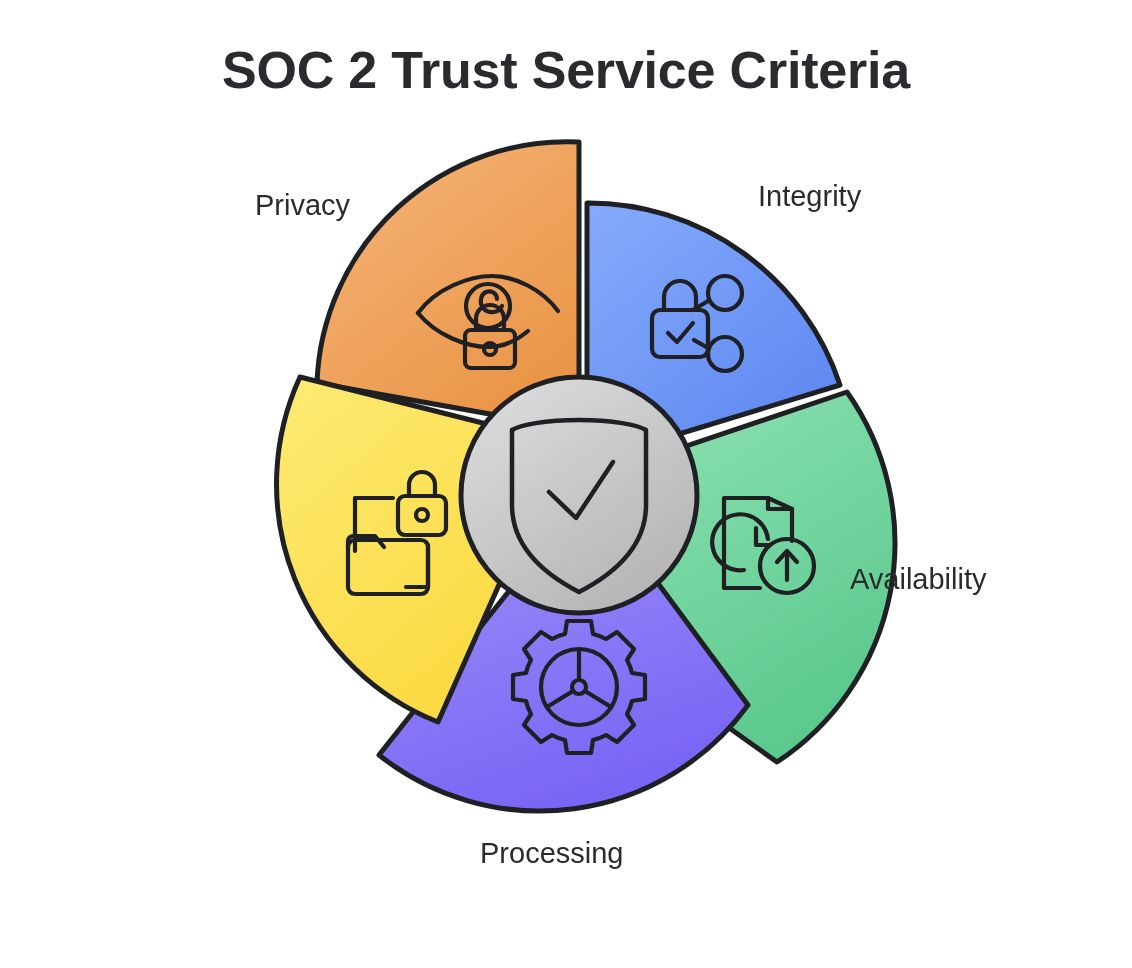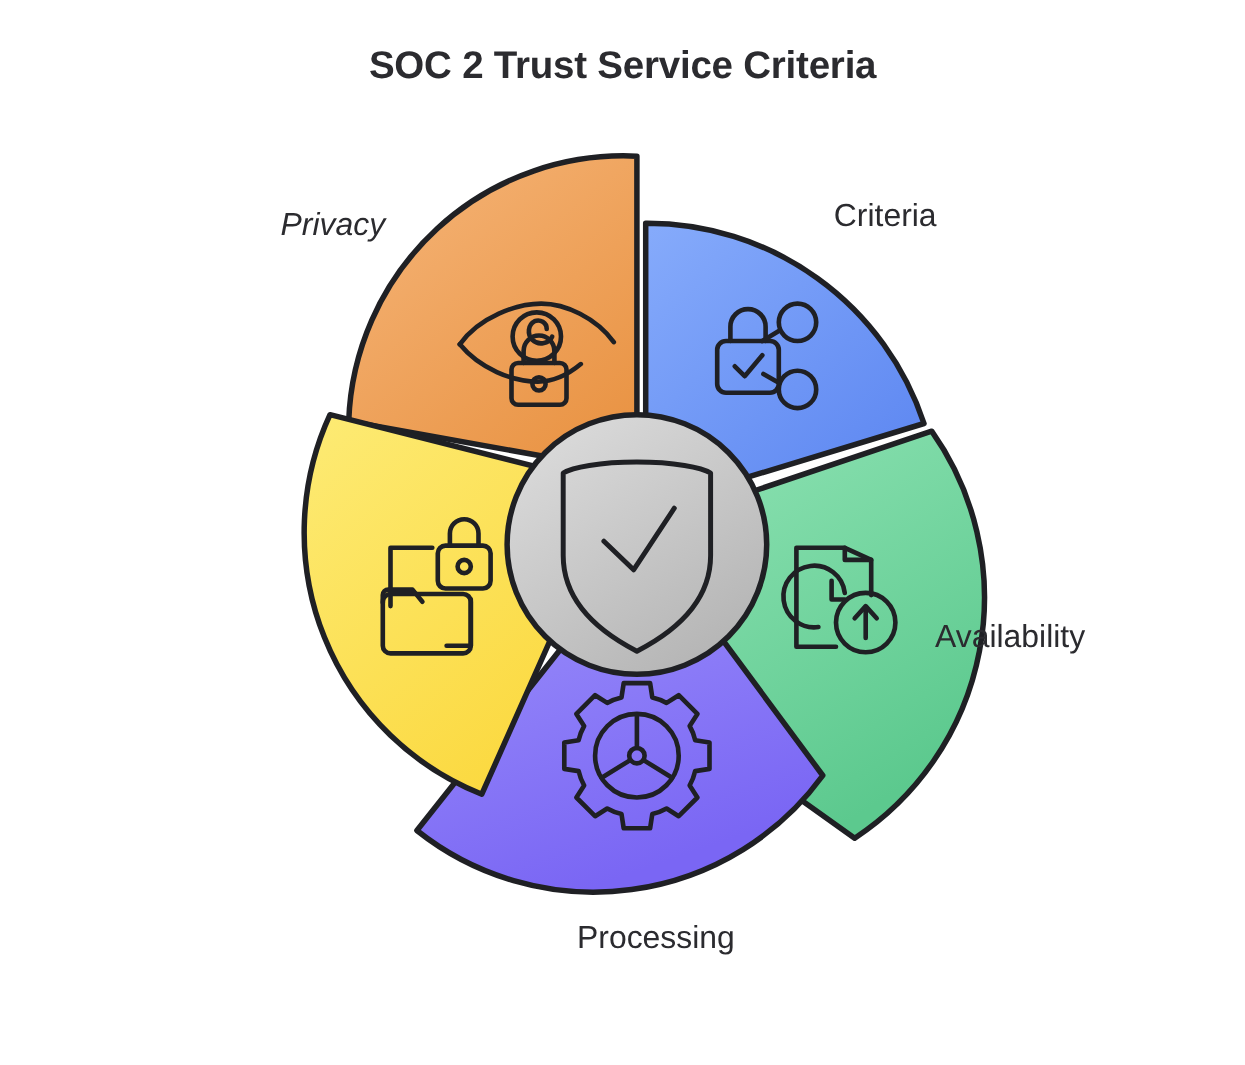--- a/index.html
+++ b/index.html
@@ -19,42 +19,42 @@
     width: 1132px;
     height: 968px;
     background: #ffffff;
   }
   .page-title {
     position: absolute;
     top: 40px;
     left: 0;
     width: 1132px;
     text-align: center;
-    font-size: 35px;
+    font-size: 52px;
     font-weight: bold;
     color: #2b2b2f;
     letter-spacing: -0.2px;
   }
   .wheel-svg {
     position: absolute;
     top: 0;
     left: 0;
   }
   .seg-label {
     position: absolute;
     font-size: 29px;
     color: #2b2b2f;
     white-space: nowrap;
     line-height: 1.08;
   }
-  .label-privacy        { left: 255px; top: 190px; font-style: italic; }
+  .label-privacy        { left: 255px; top: 190px; }
   .label-security       { left: 758px; top: 181px; }
   .label-availability   { left: 850px; top: 564px; }
   .label-confidentiality{ left: 25px;  top: 586px; }
-  .label-processing     { left: 480px; top: 838px; text-align: right; width: 188px; }
+  .label-processing     { left: 480px; top: 838px; text-align: left; width: 188px; }
 </style>
 </head>
 <body>
 
 <div id="canvas">
 
   <div class="page-title">SOC 2 Trust Service Criteria</div>
 
   <svg class="wheel-svg" width="1132" height="968" viewBox="0 0 1132 968">
     <defs>
@@ -189,21 +189,21 @@
       <path d="M 348 548 L 348 541 A 5 5 0 0 1 353 536 L 375 536 L 384 547"></path>
       <path d="M 428 545 L 428 587 L 406 587"></path>
       <rect x="398" y="496" width="48" height="39" rx="7"></rect>
       <path d="M 409 496 L 409 485 A 13 13 0 0 1 435 485 L 435 496"></path>
       <circle cx="422" cy="515" r="6"></circle>
     </g>
   </svg>
 
   <div class="seg-label label-privacy">Privacy</div>
 
-  <div class="seg-label label-security">Criteria</div>
+  <div class="seg-label label-security">Integrity</div>
 
   <div class="seg-label label-availability">Availability</div>
 
 
   <div class="seg-label label-processing">
     <div>Processing</div>
   </div>
 
 </div>
 

